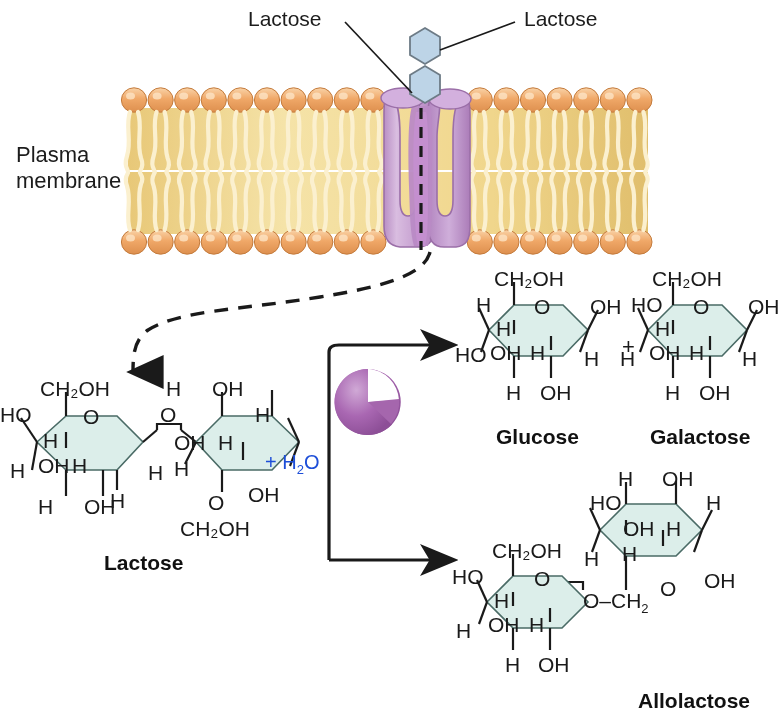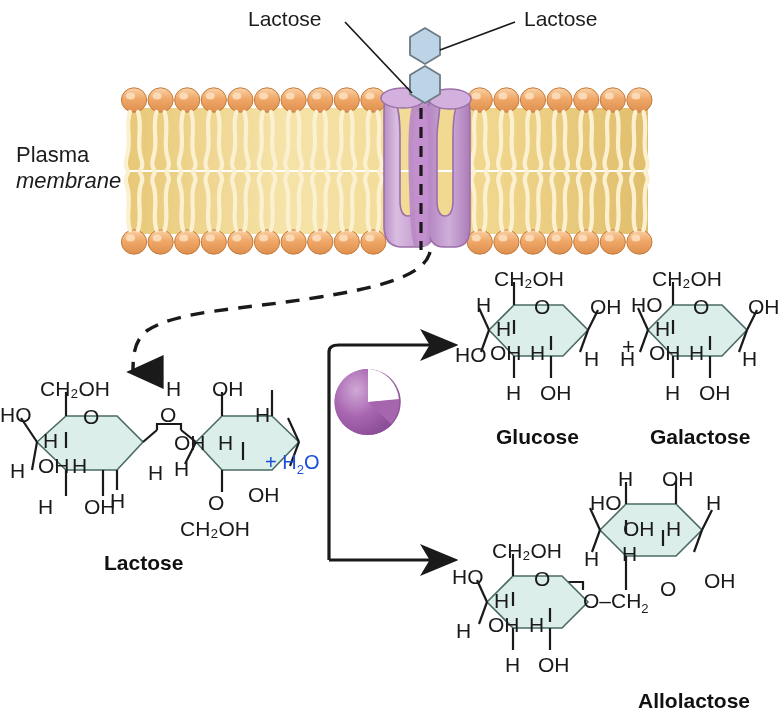--- a/index.html
+++ b/index.html
@@ -334,21 +334,21 @@
       <path d="M550,628 L550,650"></path>
       <path d="M513,592 L513,606"></path>
       <path d="M550,608 L550,622"></path>
     </g>
   </svg>
 
   <div class="lbl lbl-callout" style="left:248px;top:8px;">Lactose</div>
   <div class="lbl lbl-callout" style="left:524px;top:8px;">Lactose</div>
 
   <div class="lbl lbl-plasma" style="left:16px;top:142px;">Plasma</div>
-  <div class="lbl lbl-plasma" style="left:16px;top:168px;font-style:italic;">membrane</div>
+  <div class="lbl lbl-plasma" style="left:16px;top:168px;">membrane</div>
 
 
   <div class="lbl lbl-h2o" style="left:265px;top:452px;">
     <span>+ H</span><sub>2</sub><span>O</span>
   </div>
 
   <div class="lbl lbl-name" style="left:104px;top:552px;">Lactose</div>
   <div class="lbl lbl-name" style="left:496px;top:426px;">Glucose</div>
   <div class="lbl lbl-name" style="left:650px;top:426px;text-align:center;">Galactose</div>
   <div class="lbl lbl-name" style="left:638px;top:690px;">Allolactose</div>

